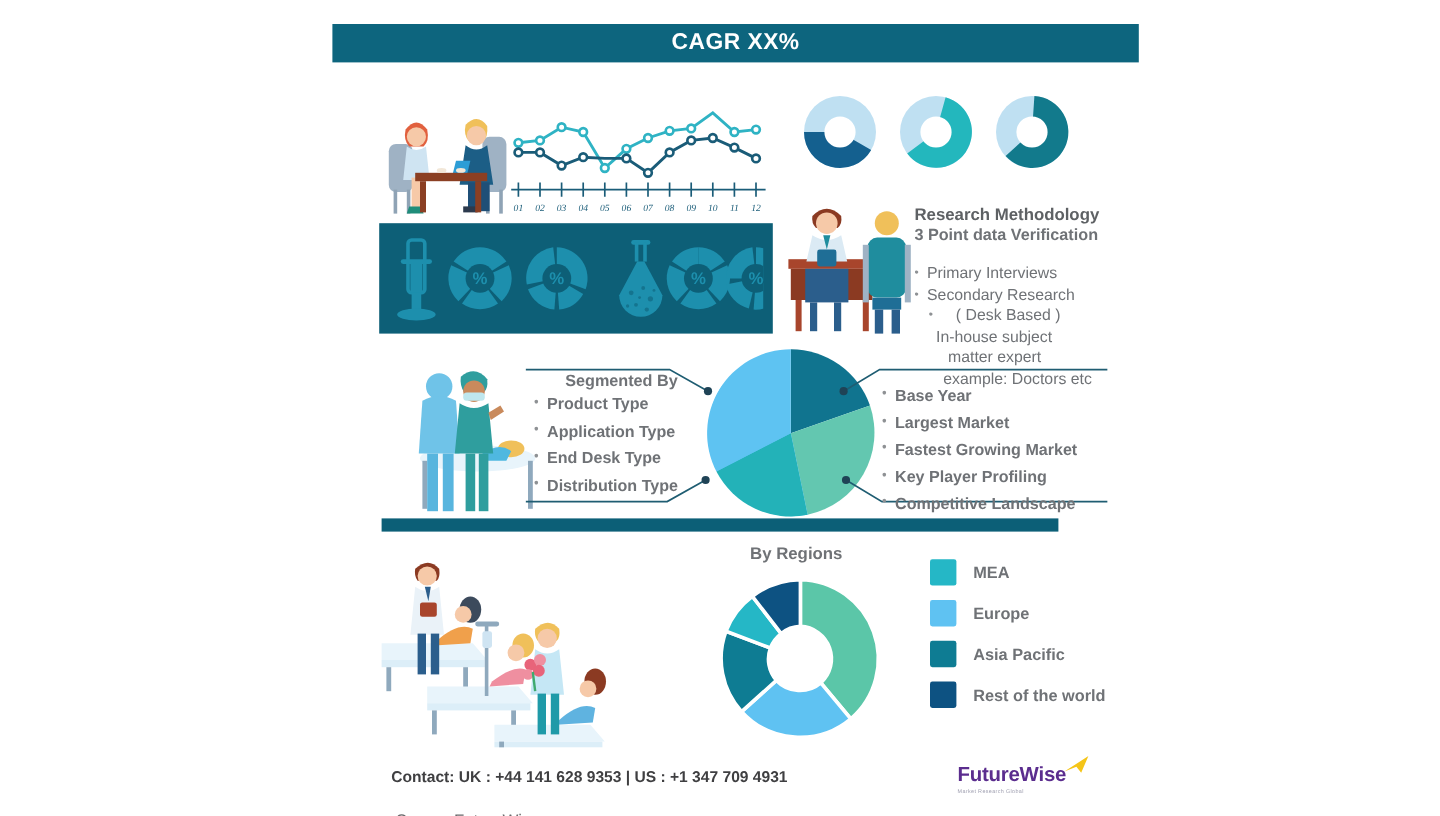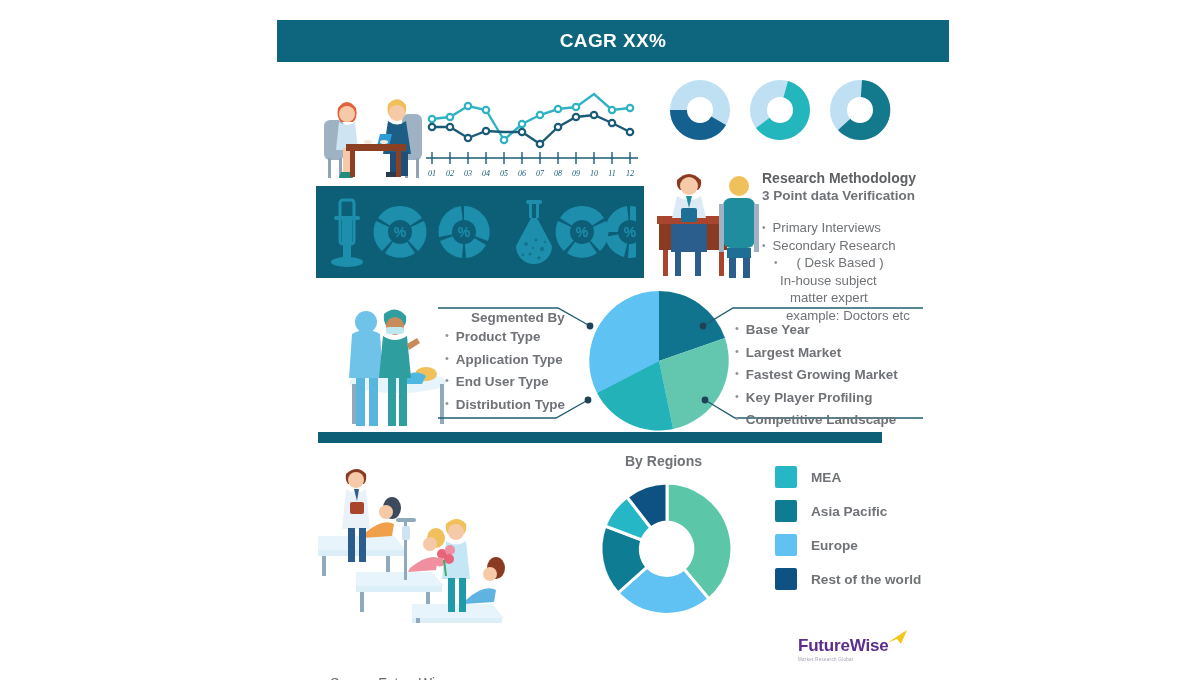--- a/index.html
+++ b/index.html
@@ -2,21 +2,21 @@
 <html><head>
 <meta charset="utf-8">
 <style>
   html,body{margin:0;padding:0;background:#ffffff;}
   body{width:1200px;height:680px;font-family:"Liberation Sans",sans-serif;overflow:hidden;}
   #canvas{position:relative;width:1200px;height:680px;background:#ffffff;}
 
   .abs{position:absolute;}
 
   
-  #header-bar{left:277px;top:20px;width:672px;height:42px;background:#0d657e;
+  #header-bar{left:277px;top:20px;width:672px;height:32px;background:#0d657e;
     display:flex;align-items:center;justify-content:center;}
   #header-title{color:#ffffff;font-size:19px;font-weight:bold;letter-spacing:.4px;}
   .bdot{color:#8e9194;font-size:11px;line-height:17px;}
 
   
   #rm-block{left:762px;top:152px;width:180px;}
   #rm-title{color:#5e6164;font-size:14px;font-weight:bold;line-height:18px;white-space:nowrap;margin-top:17px;}
   #rm-sub{color:#6f7276;font-size:13.5px;font-weight:bold;line-height:18px;white-space:nowrap;}
   #rm-list{margin-top:14px;}
   #rm-list .li{display:flex;gap:7px;align-items:flex-start;}
@@ -346,21 +346,21 @@
     <div class="seg-li">
       <span class="bdot">•</span>
       <span class="tx">Product Type</span>
     </div>
     <div class="seg-li">
       <span class="bdot">•</span>
       <span class="tx">Application Type</span>
     </div>
     <div class="seg-li">
       <span class="bdot">•</span>
-      <span class="tx">End User Type</span>
+      <span class="tx">End Desk Type</span>
     </div>
     <div class="seg-li">
       <span class="bdot">•</span>
       <span class="tx">Distribution Type</span>
     </div>
   </div>
 
   <div class="abs" id="seg-right-box">
     <div class="seg-li">
       <span class="bdot">•</span>
@@ -455,33 +455,34 @@
       <path d="M-40 -52 A66 66 0 0 1 0 -66 L0 -27 A27 27 0 0 0 -16 -21 Z" fill="#0d5282"></path>
     </g>
   </svg>
 
   <div class="abs" id="regions-legend">
     <div class="lg-row">
       <span class="lg-sw" style="background:#25b7c6"></span>
       <span class="lg-tx">MEA</span>
     </div>
     <div class="lg-row">
+      <span class="lg-sw" style="background:#5fc2f2"></span>
+      <span class="lg-tx">Europe</span>
+    </div>
+    <div class="lg-row">
       <span class="lg-sw" style="background:#0e7c93"></span>
       <span class="lg-tx">Asia Pacific</span>
-    </div>
-    <div class="lg-row">
-      <span class="lg-sw" style="background:#5fc2f2"></span>
-      <span class="lg-tx">Europe</span>
     </div>
     <div class="lg-row">
       <span class="lg-sw" style="background:#0d5282"></span>
       <span class="lg-tx">Rest of the world</span>
     </div>
   </div>
 
+  <div class="abs" id="contact-line">Contact:  UK :  +44 141 628 9353  |  US :  +1 347 709 4931</div>
   <div class="abs" id="source-line">Source:FutureWise</div>
   <div class="abs" id="logo">
     <div style="position:relative;display:inline-block;">
       <span id="logo-text">FutureWise</span>
       <svg style="position:absolute;left:88px;top:-6px;" width="22" height="16" viewBox="0 0 22 16">
         <path d="M1 13 L21 0 L15 14 L11 9 Z" fill="#f5c518"></path>
       </svg>
     </div>
     <div id="logo-tag">Market Research Global</div>
   </div>

